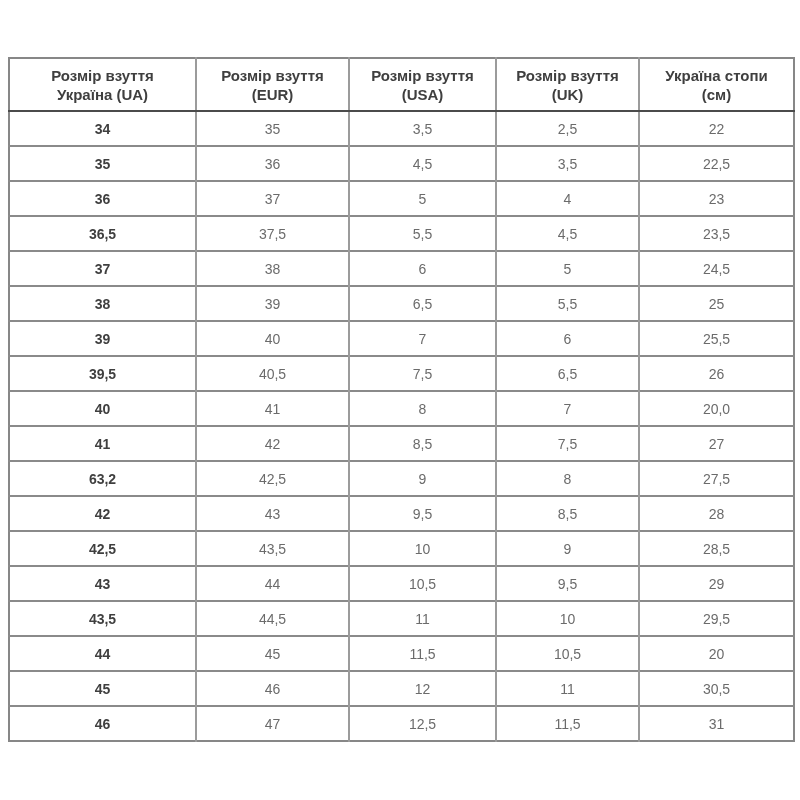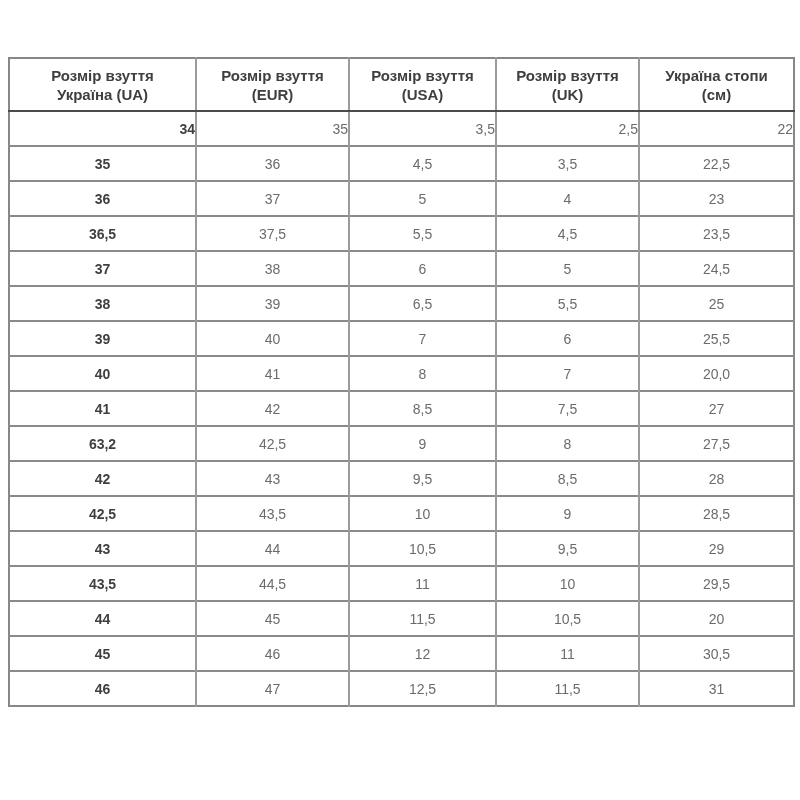--- a/index.html
+++ b/index.html
@@ -42,21 +42,20 @@
     border-top: 2px solid #8a8a8a;
     height: 33px;
     font-size: 14px;
     color: #6b6b6b;
     text-align: center;
     vertical-align: middle;
     padding: 0;
   }
   table.size-table tbody tr:first-child td {
     border-top: none; 
-    text-align: right;
   }
   table.size-table th:first-child,
   table.size-table td:first-child {
     border-left: none;
   }
   table.size-table td.c-ua {
     font-weight: bold;
     color: #3f3f3f;
   }
 </style>
@@ -140,20 +139,27 @@
     <td>25</td>
   </tr>
         <tr>
     <td class="c-ua">39</td>
     <td>40</td>
     <td>7</td>
     <td>6</td>
     <td>25,5</td>
   </tr>
         <tr>
+    <td class="c-ua">39,5</td>
+    <td>40,5</td>
+    <td>7,5</td>
+    <td>6,5</td>
+    <td>26</td>
+  </tr>
+        <tr>
     <td class="c-ua">40</td>
     <td>41</td>
     <td>8</td>
     <td>7</td>
     <td>20,0</td>
   </tr>
         <tr>
     <td class="c-ua">41</td>
     <td>42</td>
     <td>8,5</td>

